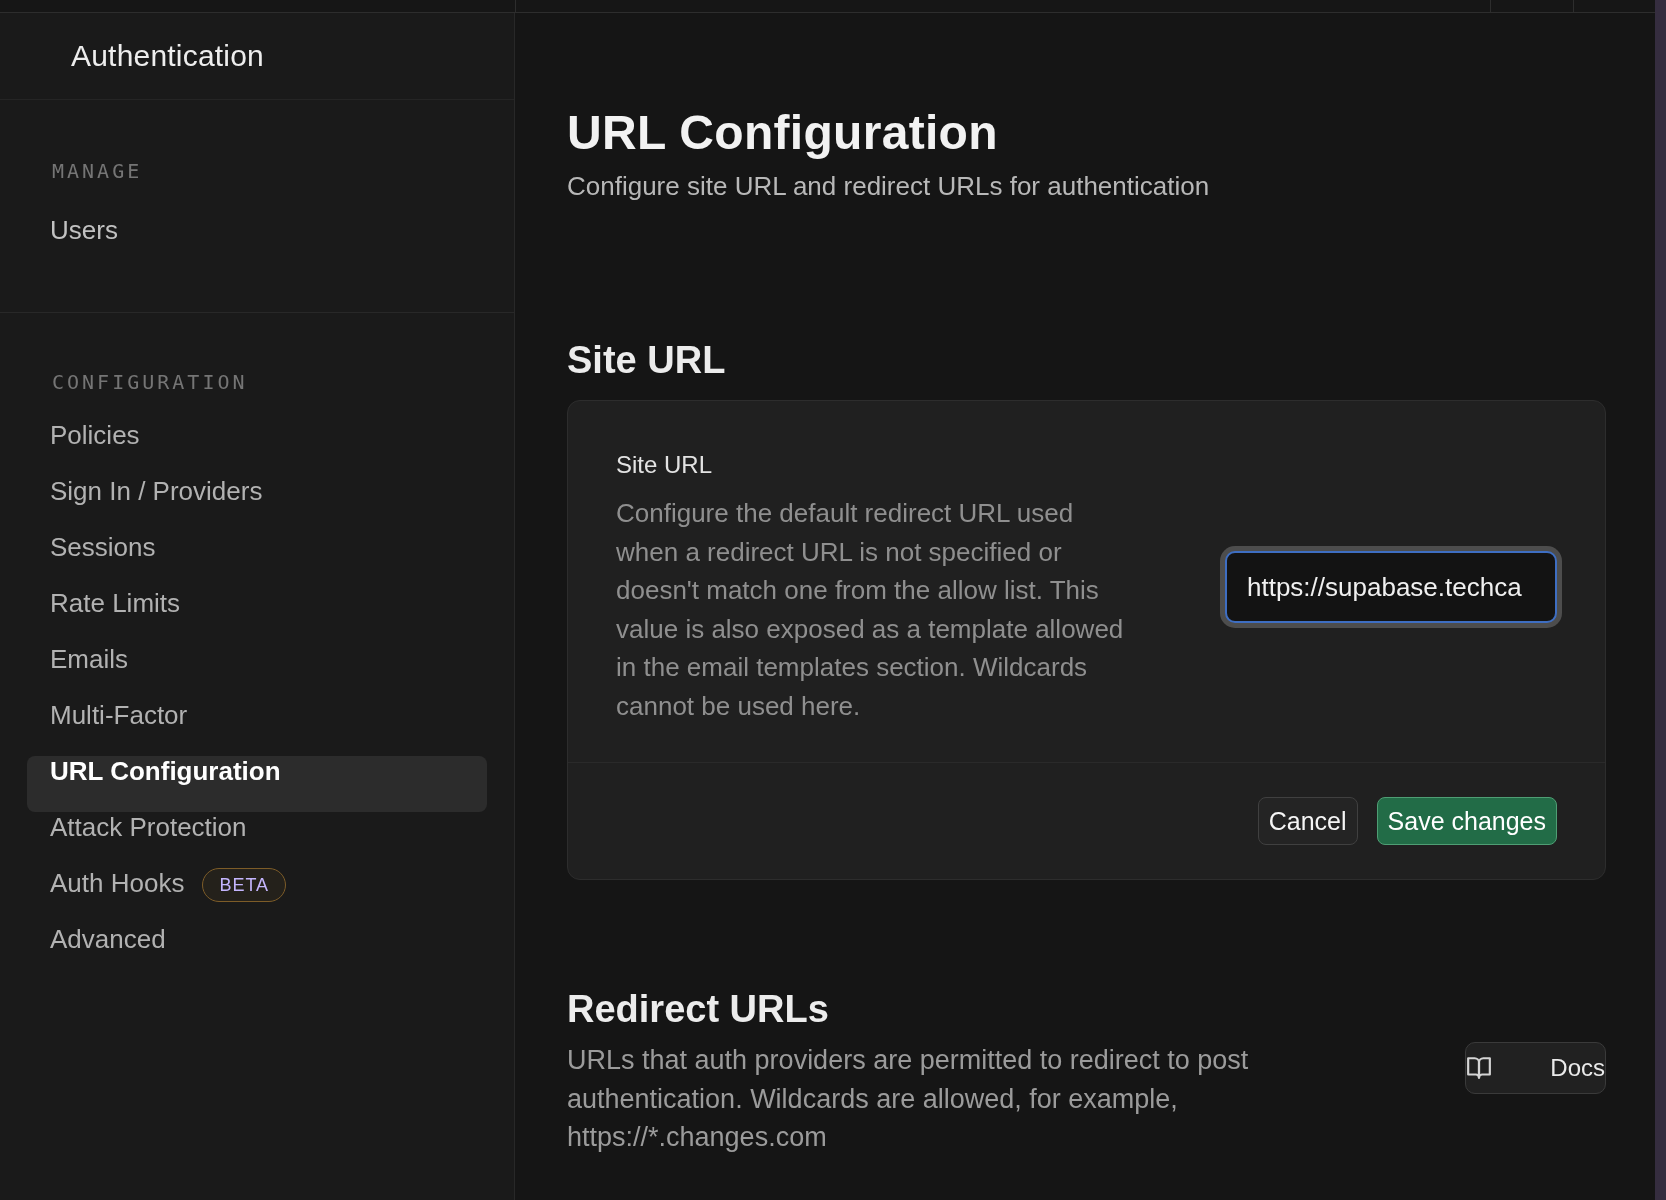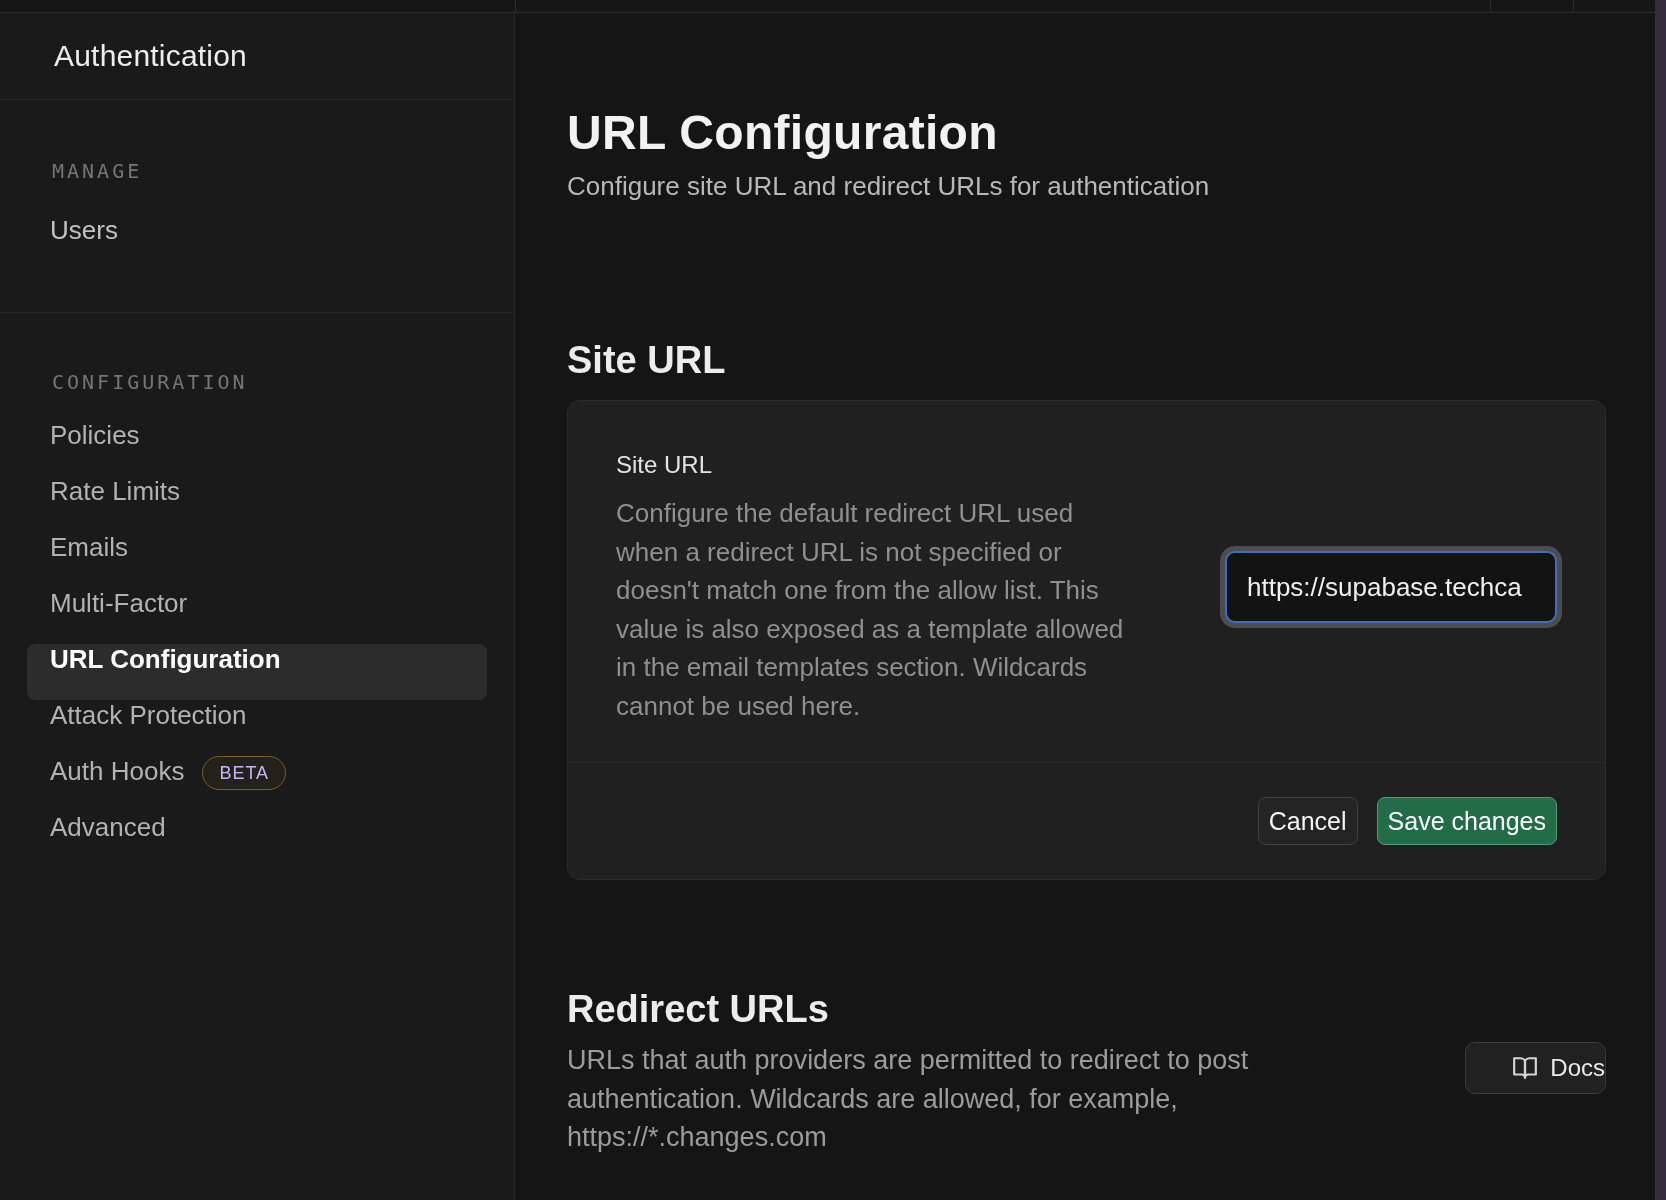--- a/index.html
+++ b/index.html
@@ -23,21 +23,21 @@
     background:#352d3f;
   }
   
   .sidebar {
     position:absolute; left:0; top:13px; bottom:0; width:515px;
     background:#1a1a1a; border-right:1px solid #282828;
   }
   .sb-header {
     position:absolute; left:0; top:0; width:100%; height:87px;
     border-bottom:1px solid #252525;
-    display:flex; align-items:center; padding-left:54px;
+    display:flex; align-items:center; padding-left:71px;
     font-size:30px; color:#ededed; letter-spacing:0.2px;
   }
   .sb-section-label {
     position:absolute; left:52px;
     font-family:"DejaVu Sans Mono","Liberation Mono",monospace;
     font-size:20px; color:#757575; letter-spacing:3px;
   }
   .lbl-manage { top:146px; }
   .lbl-config { top:357px; }
   .sb-users-row {
@@ -99,21 +99,21 @@
   .btn-cancel { background:#242424; border:1px solid #404040; color:#f5f5f5; }
   .btn-save   { background:#226c47; border:1px solid #4f9e74; color:#ffffff; }
   
   .redirect-desc {
     position:absolute; left:51px; top:1028px;
     font-size:27px; line-height:38.5px; color:#9b9b9b;
   }
   .docs-btn {
     position:absolute; left:949px; top:1029px; width:141px; height:52px;
     background:#212121; border:1px solid #3a3a3a; border-radius:10px;
-    display:flex; align-items:center; justify-content:flex-end; gap:12px;
+    display:flex; align-items:center; justify-content:space-between; gap:12px;
     font-size:24px; color:#eaeaea; cursor:pointer;
   }
   .docs-btn svg { width:26px; height:26px; stroke:#d5d5d5; }
 </style>
 </head>
 <body>
 
 <div class="topbar">
   <div class="tb-div d1"></div>
   <div class="tb-div d2"></div>
@@ -128,20 +128,26 @@
   <div class="sb-section-label lbl-manage">MANAGE</div>
   <div class="sb-users-row">Users</div>
 
   <div class="sb-divider"></div>
 
   <div class="sb-section-label lbl-config">CONFIGURATION</div>
 
   <div class="sb-items">
     <div class="sb-item">
         <span>Policies</span>
+      </div>
+    <div class="sb-item">
+        <span>Sign In / Providers</span>
+      </div>
+    <div class="sb-item">
+        <span>Sessions</span>
       </div>
     <div class="sb-item">
         <span>Rate Limits</span>
       </div>
     <div class="sb-item">
         <span>Emails</span>
       </div>
     <div class="sb-item">
         <span>Multi-Factor</span>
       </div>

